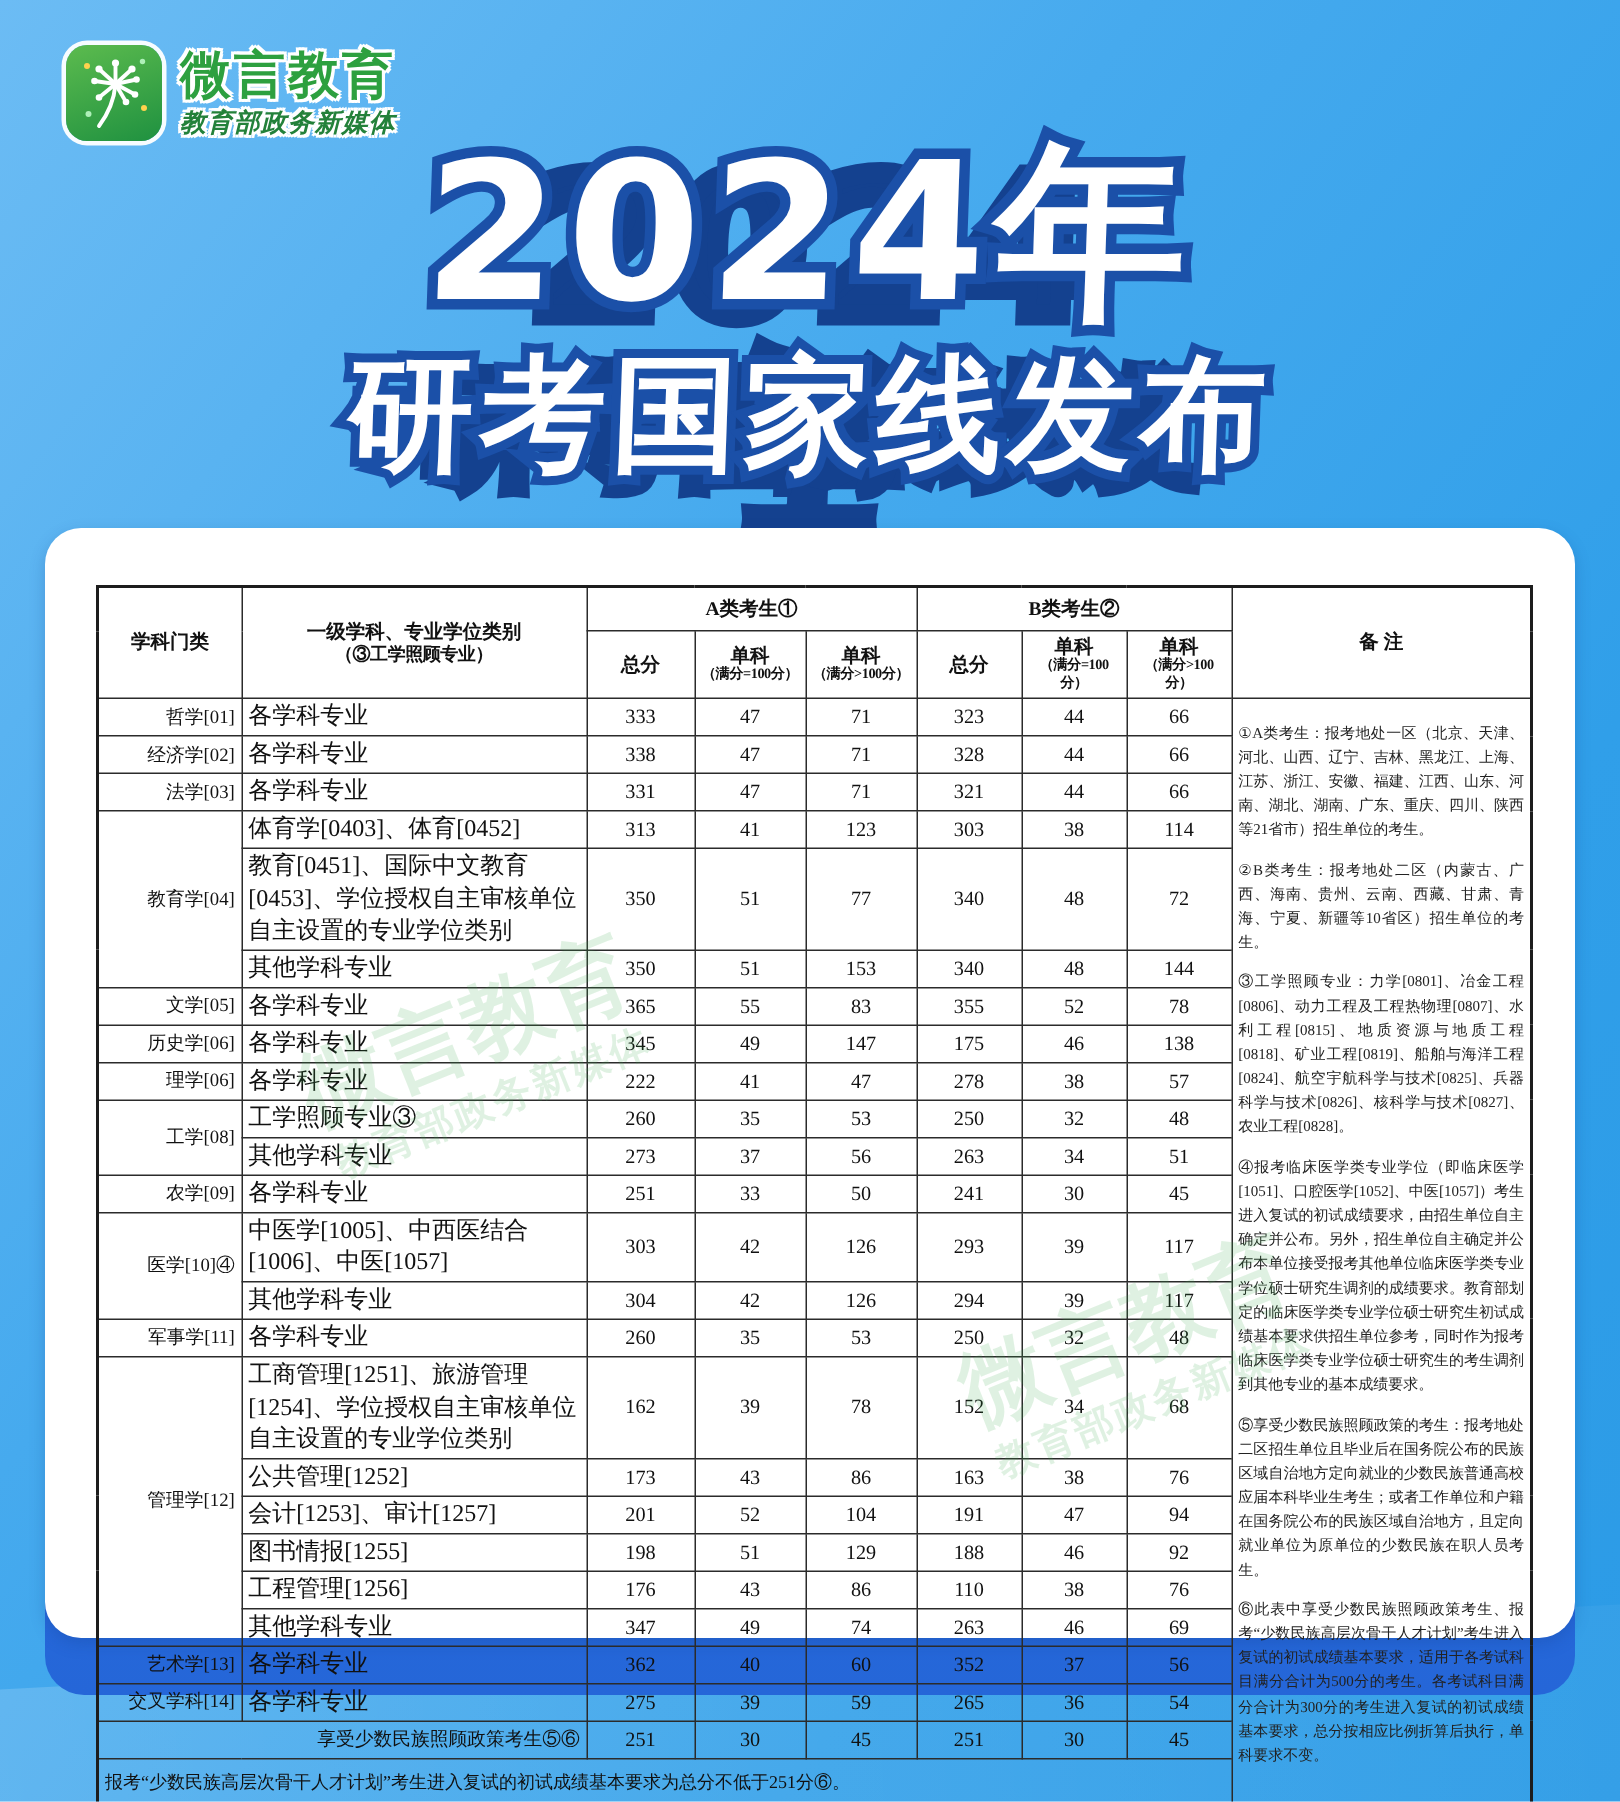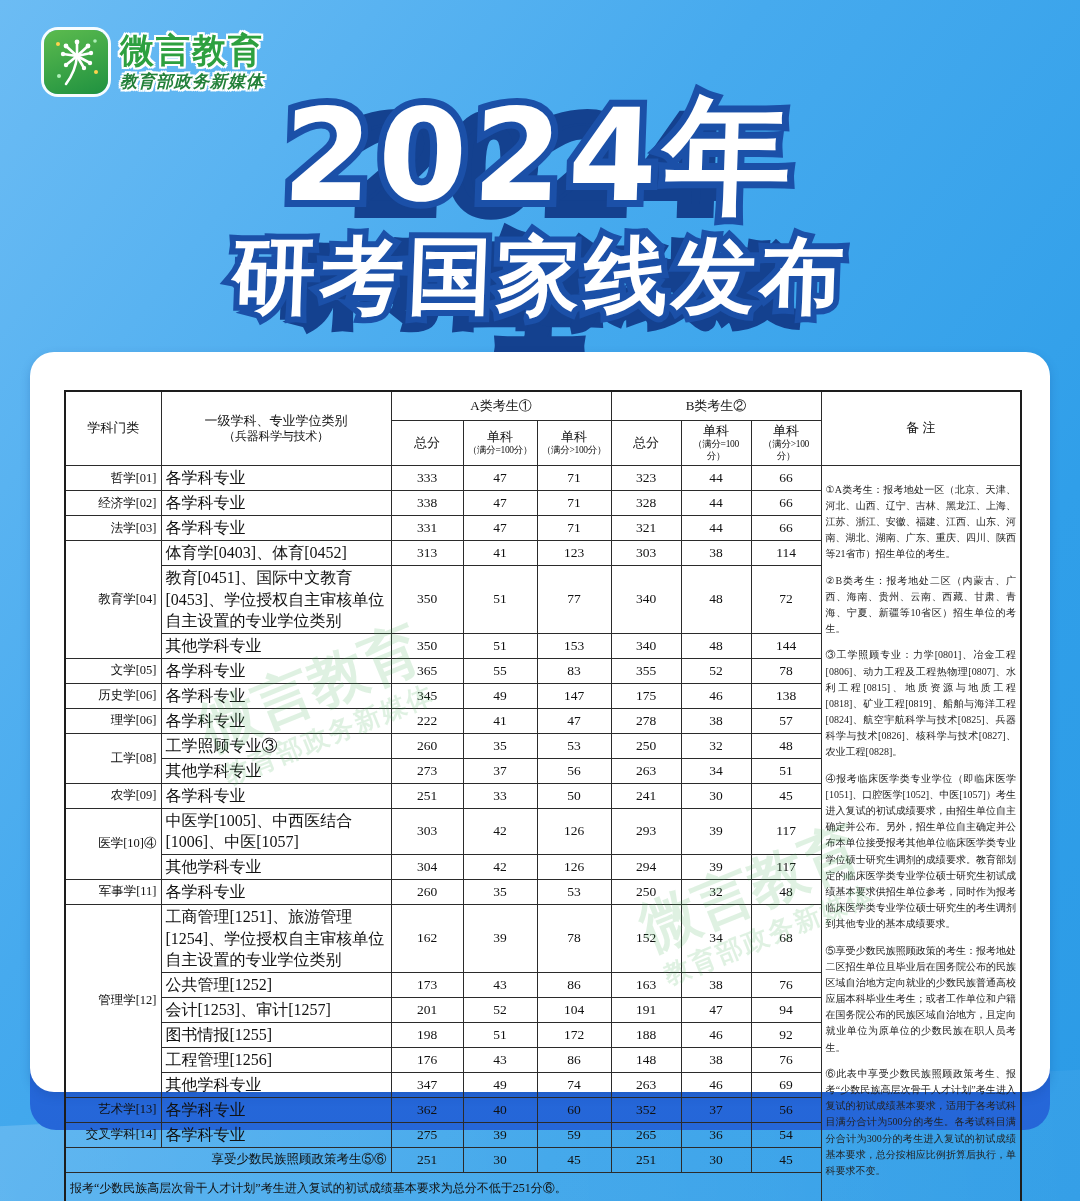--- a/index.html
+++ b/index.html
@@ -45,21 +45,21 @@
   .card-inner{position:absolute;left:34px;top:38px;right:30px;}
   .table-title{
     text-align:center;font-size:17px;font-weight:bold;color:#111;
     font-family:"DejaVu Sans","Liberation Sans",sans-serif;margin:0 0 14px 0;letter-spacing:.5px;}
   
   table.score{border-collapse:collapse;table-layout:fixed;width:956px;
     font-family:"Liberation Serif","DejaVu Serif",serif;color:#111;}
   table.score th,table.score td{border:1px solid #2b2b2b;padding:1px 4px;vertical-align:middle;}
   table.score{border:2px solid #1d1d1d;}
   th.hl2,td.bl{border-left-width:2px;}
-  thead th{font-weight:normal;text-align:center;font-size:13px;line-height:1.25;}
+  thead th{font-weight:bold;text-align:center;font-size:13px;line-height:1.25;}
   thead tr.h1 th{height:26px;}
   thead tr.h2 th{height:42px;}
   .sub-small{display:block;font-size:9.5px;letter-spacing:-.3px;}
   tbody td{height:22px;}
   td.cat{font-size:12.5px;text-align:right;padding-left:6px;}
   td.spec{font-size:16px;text-align:left;padding-left:7px;line-height:1.35;}
   td.num{font-size:13.5px;text-align:center;font-family:"Liberation Serif","DejaVu Serif",serif;}
   tr.tall td{height:46px;}
   td.remarks{vertical-align:top;padding:8px 9px;overflow:hidden;}
   td.remarks p{margin:0 0 10px 0;font-size:10px;line-height:1.62;text-align:justify;
@@ -142,21 +142,21 @@
         <col style="width:70px">
           <col style="width:70px">
           <col style="width:70px">
         <col style="width:200px">
       </colgroup>
       <thead>
         <tr class="h1">
           <th rowspan="2">学科门类</th>
           <th rowspan="2">
             <span>一级学科、专业学位类别</span>
-            <span class="sub-small" style="font-size:12px">（兵器科学与技术）</span>
+            <span class="sub-small" style="font-size:12px">（③工学照顾专业）</span>
           </th>
           <th colspan="3" class="hl2">A类考生①</th>
           <th colspan="3" class="hl2">B类考生②</th>
           <th rowspan="2" class="hl2">备  注</th>
         </tr>
         <tr class="h2">
           <th class="hl2">总分</th>
           <th>
             <span>单科</span>
             <span class="sub-small">（满分=100分）</span>
@@ -356,31 +356,31 @@
             <td class="num">52</td>
             <td class="num">104</td>
             <td class="num bl">191</td>
             <td class="num">47</td>
             <td class="num">94</td>
           </tr>
           <tr>
             <td class="spec">图书情报[1255]</td>
             <td class="num bl">198</td>
             <td class="num">51</td>
-            <td class="num">172</td>
+            <td class="num">129</td>
             <td class="num bl">188</td>
             <td class="num">46</td>
             <td class="num">92</td>
           </tr>
           <tr>
             <td class="spec">工程管理[1256]</td>
             <td class="num bl">176</td>
             <td class="num">43</td>
             <td class="num">86</td>
-            <td class="num bl">148</td>
+            <td class="num bl">110</td>
             <td class="num">38</td>
             <td class="num">76</td>
           </tr>
           <tr>
             <td class="spec">其他学科专业</td>
             <td class="num bl">347</td>
             <td class="num">49</td>
             <td class="num">74</td>
             <td class="num bl">263</td>
             <td class="num">46</td>

